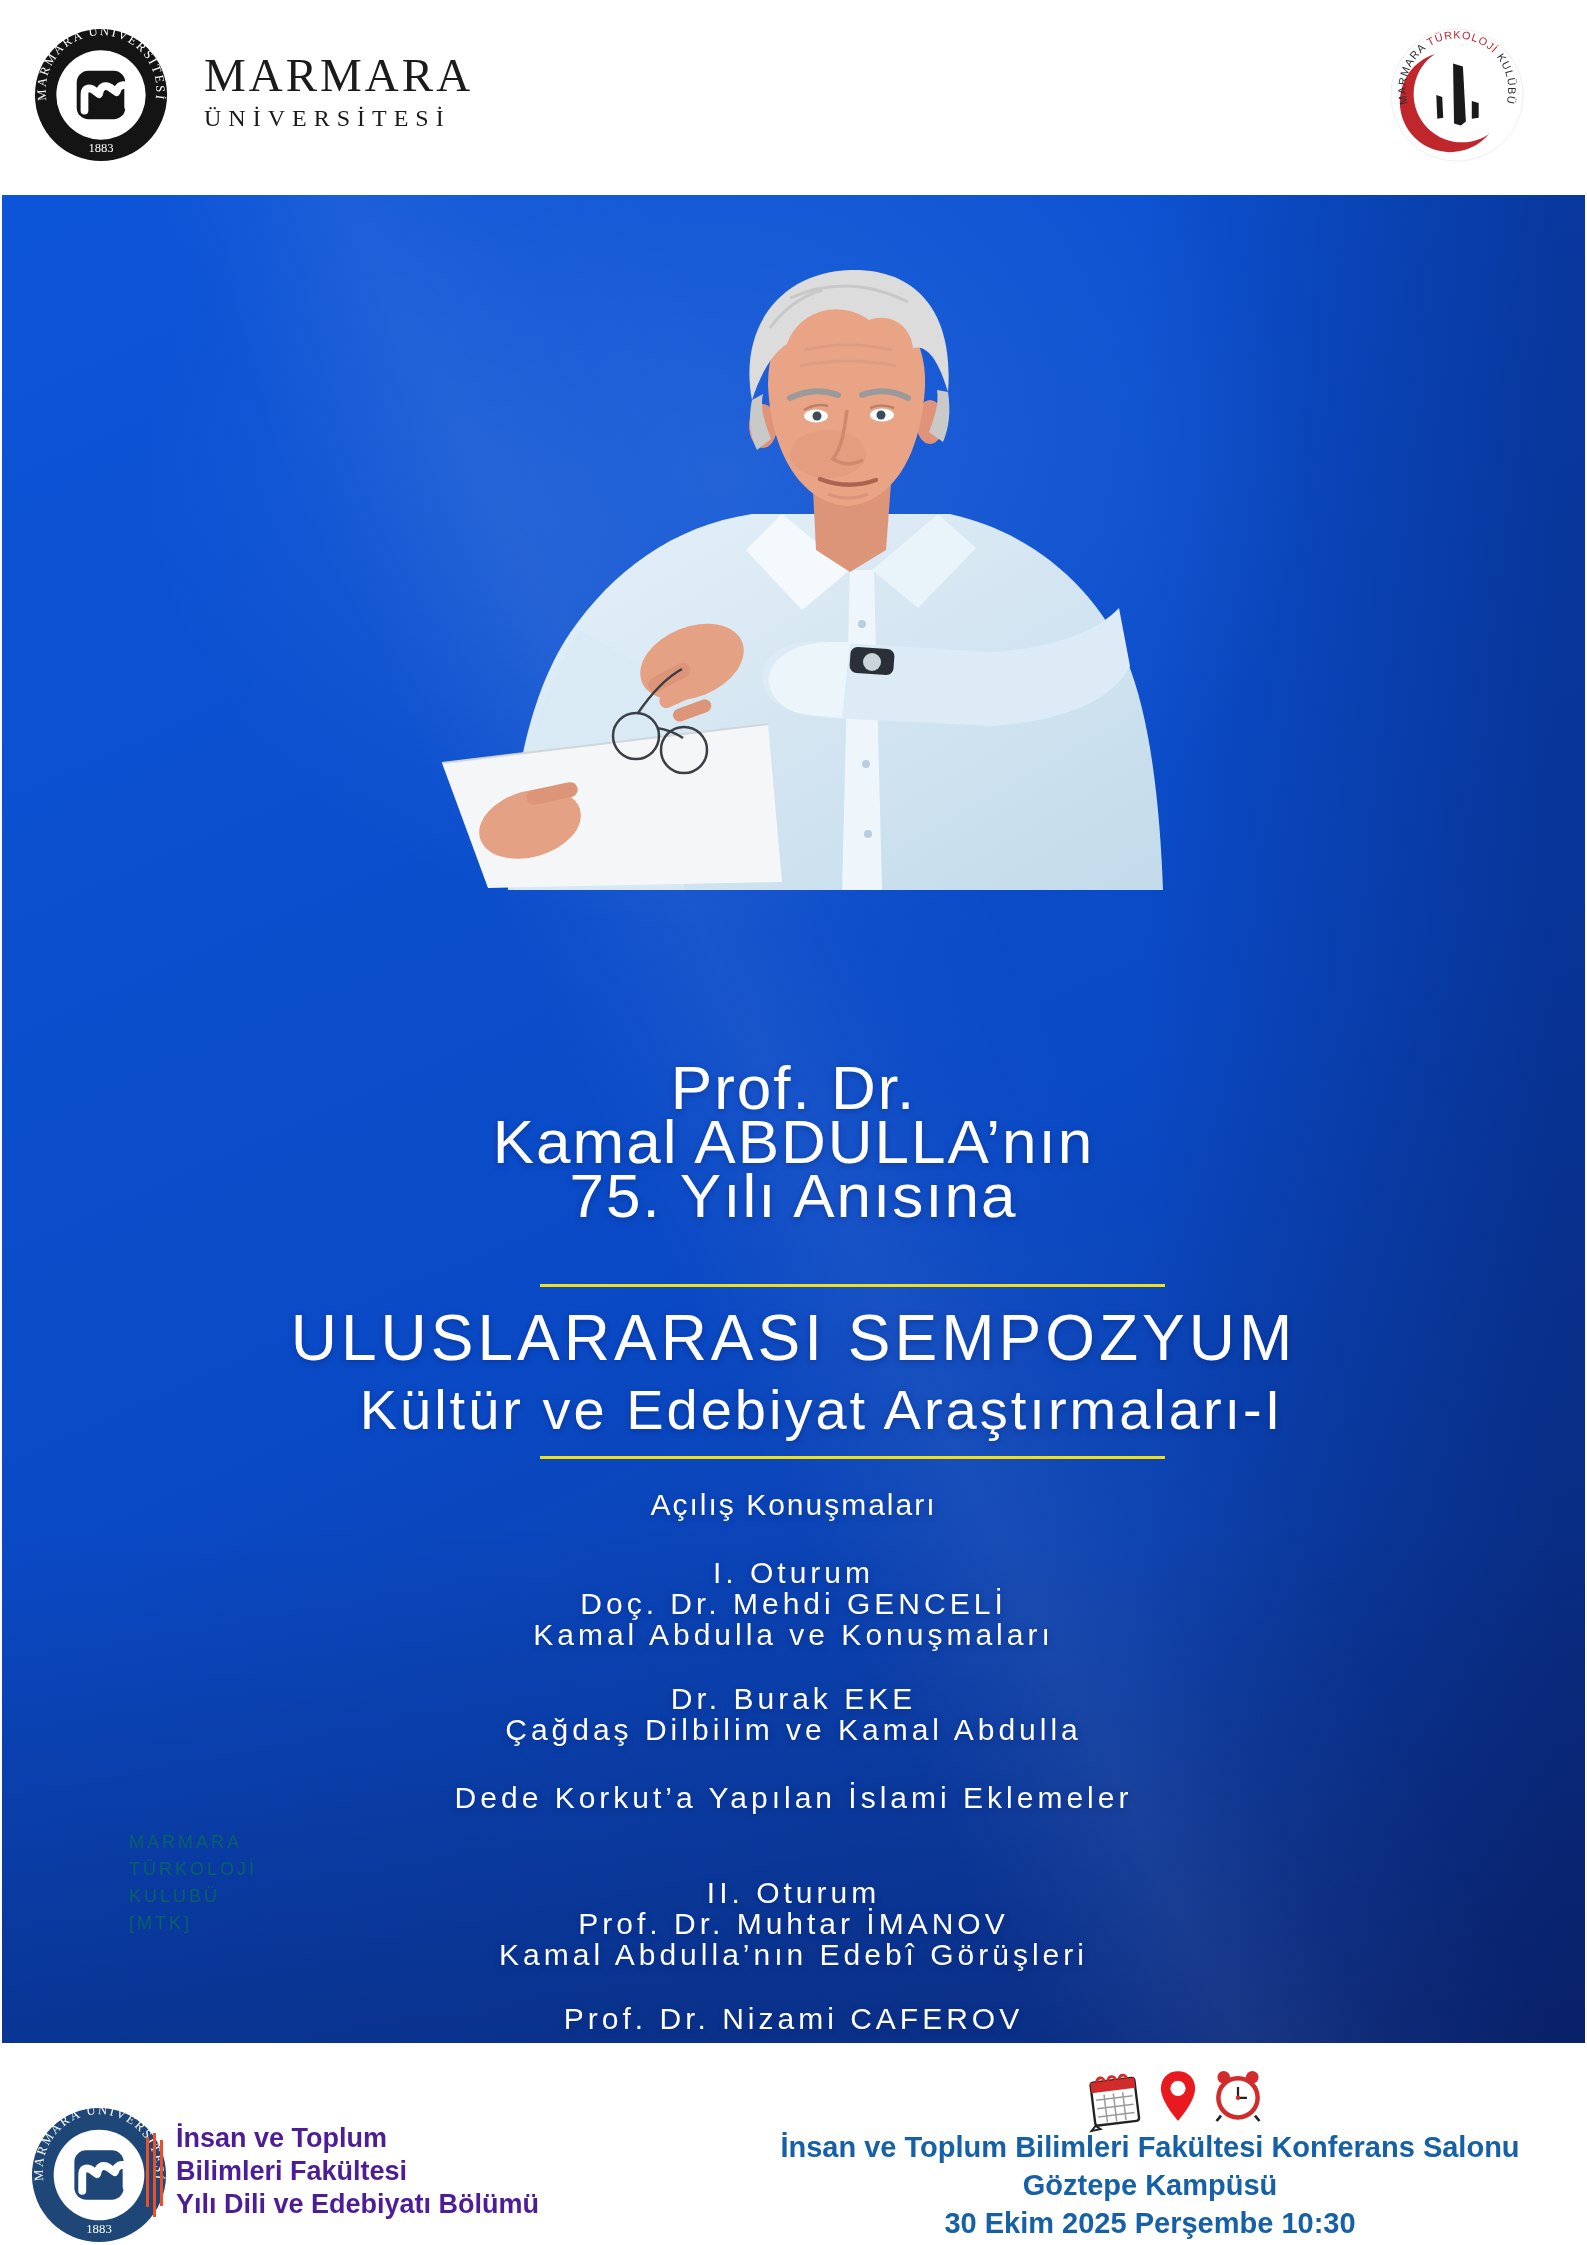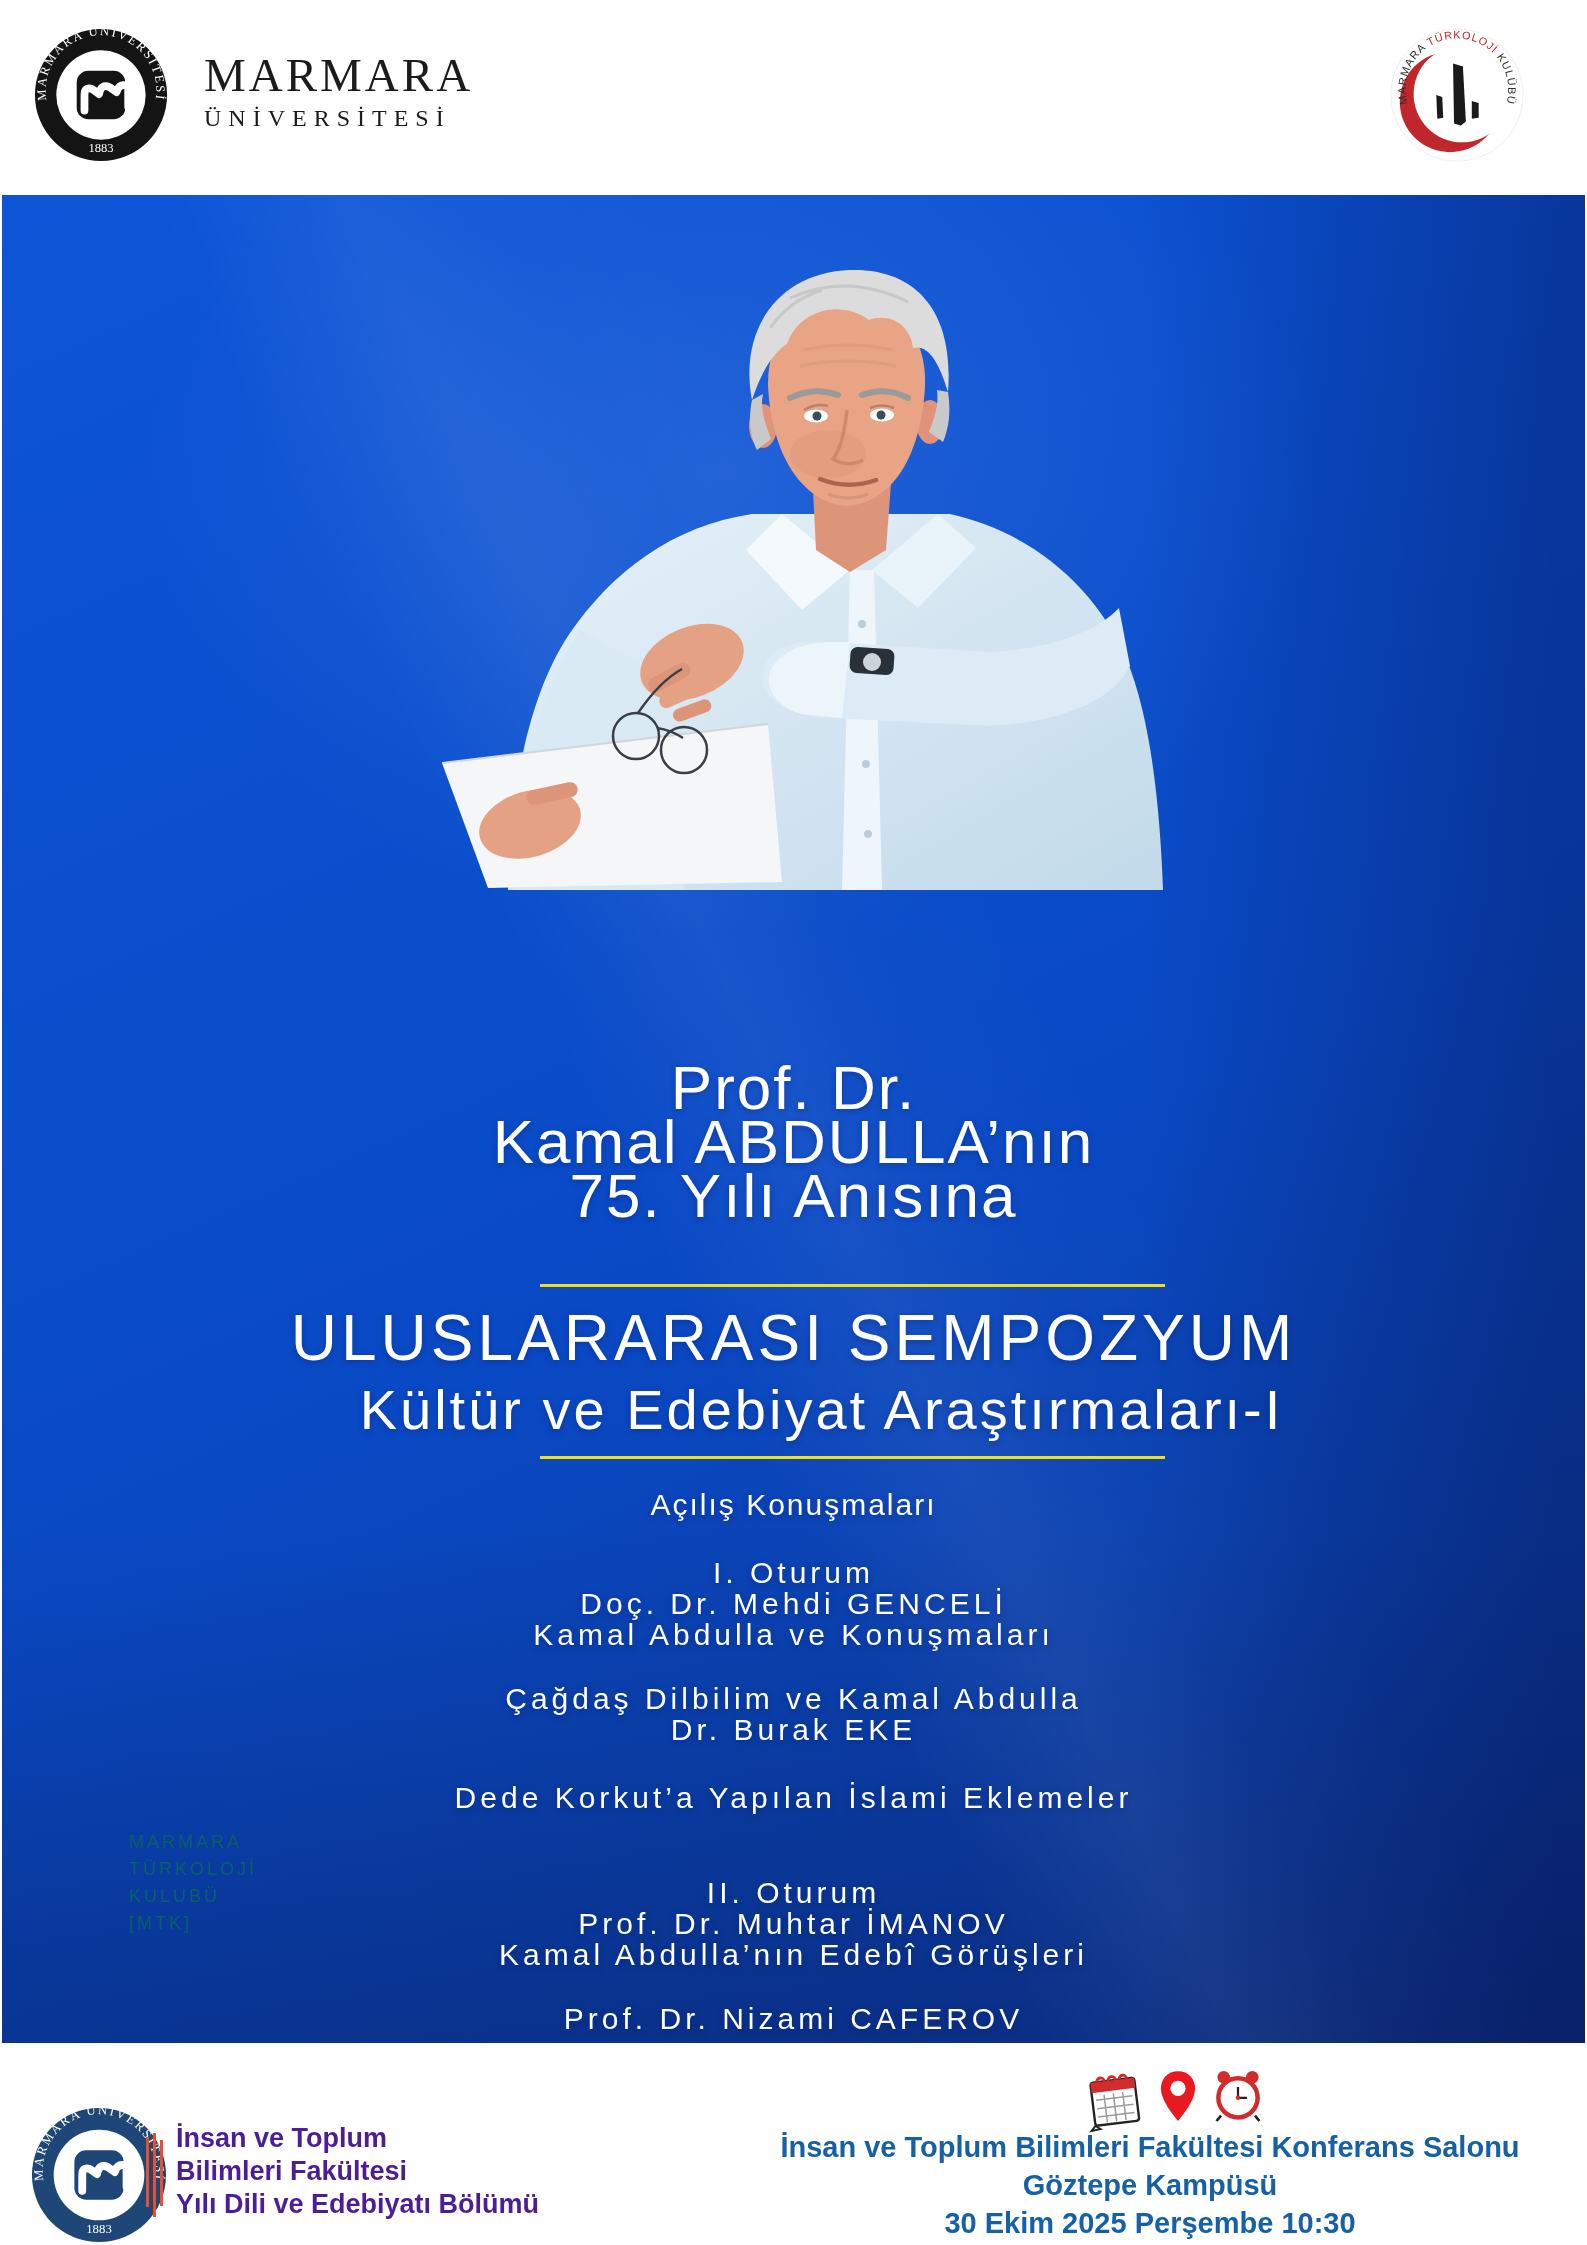--- a/index.html
+++ b/index.html
@@ -180,22 +180,22 @@
 
     <div class="abs poster-text opening">Açılış Konuşmaları</div>
 
     <div class="abs poster-text program">
       <div class="prog-block">
         <div class="prog-line">I. Oturum</div>
         <div class="prog-line">Doç. Dr. Mehdi GENCELİ</div>
         <div class="prog-line">Kamal Abdulla ve Konuşmaları</div>
       </div>
       <div class="prog-block" style="margin-bottom:37px">
+        <div class="prog-line">Dr. Burak EKE</div>
         <div class="prog-line">Çağdaş Dilbilim ve Kamal Abdulla</div>
-        <div class="prog-line">Dr. Burak EKE</div>
       </div>
       <div class="prog-block gap-lg">
         <div class="prog-line">Dede Korkut’a Yapılan İslami Eklemeler</div>
       </div>
       <div class="prog-block">
         <div class="prog-line">II. Oturum</div>
         <div class="prog-line">Prof. Dr. Muhtar İMANOV</div>
         <div class="prog-line">Kamal Abdulla’nın Edebî Görüşleri</div>
       </div>
       <div class="prog-block">

